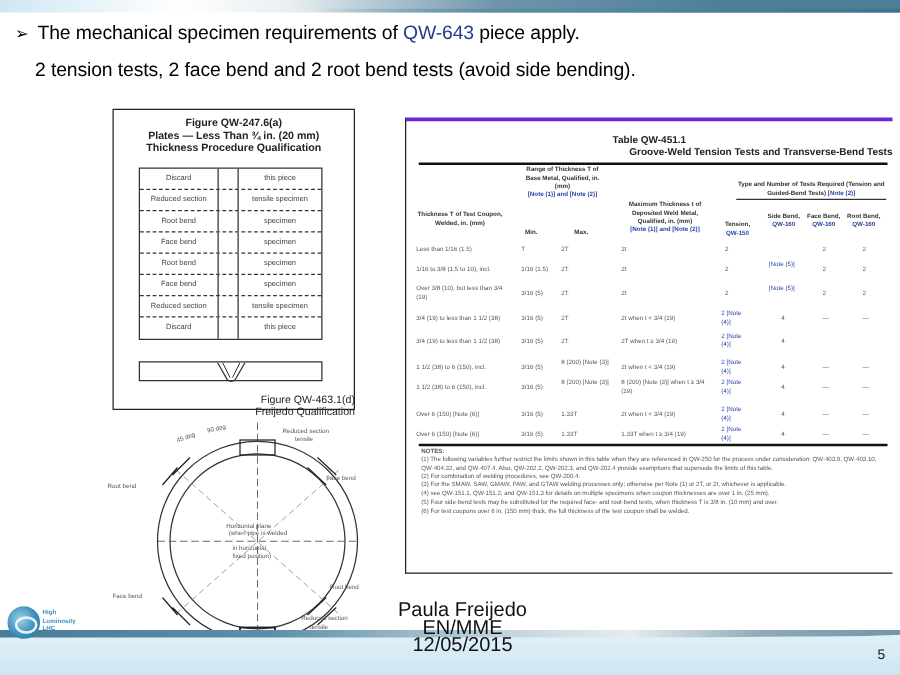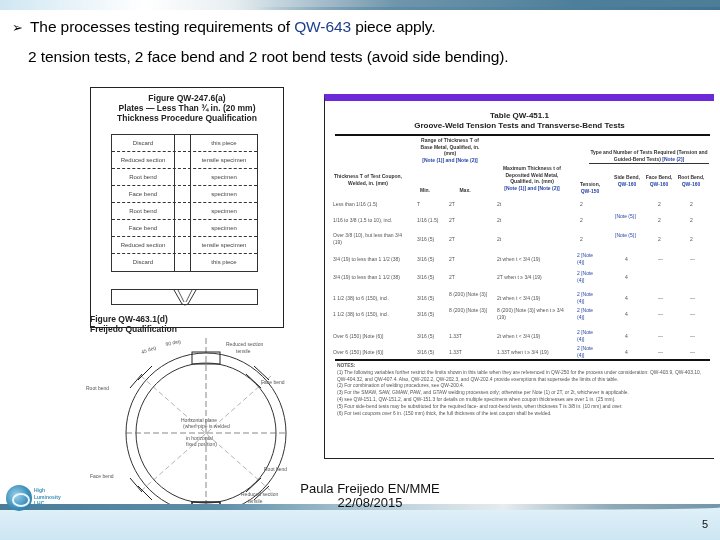--- a/index.html
+++ b/index.html
@@ -19,54 +19,54 @@
   .fig1 { position: absolute; left: 90px; top: 87px; width: 194px; height: 241px; border: 1px solid #222; background: #fff; }
   .fig1-title { text-align: center; font-size: 8.5px; font-weight: bold; line-height: 10px; margin-top: 5px; color: #222; }
   .fig1-table { position: absolute; left: 20px; top: 46px; width: 147px; border: 1px solid #333; }
   .fig1-row { display: flex; height: 17px; border-bottom: 1px dashed #333; font-size: 6px; color: #444; }
   .fig1-row:last-child { border-bottom: none; }
   .fig1-row .c1 { width: 63px; border-right: 1px solid #333; text-align: center; line-height: 17px; }
   .fig1-row .c2 { width: 16px; border-right: 1px solid #333; }
   .fig1-row .c3 { flex: 1; text-align: center; line-height: 17px; }
   .fig1-plate { position: absolute; left: 20px; top: 201px; width: 147px; height: 16px; border: 1px solid #333; }
 
-  .fig2-title { position: absolute; left: 90px; top: 314px; width: 194px; text-align: left; font-size: 8.5px; font-weight: bold; line-height: 10px; color: #222; }
+  .fig2-title { position: absolute; left: 90px; top: 314px; width: 194px; text-align: right; font-size: 8.5px; font-weight: normal; line-height: 10px; color: #222; }
   .ring { position: absolute; left: 86px; top: 336px; }
 
   
-  .tbl-box { position: absolute; left: 324px; top: 94px; width: 390px; height: 365px; border-left: 1px solid #222; border-top: 7px solid #6d28d9; border-bottom: 1px solid #222; background: #fff; }
+  .tbl-box { position: absolute; left: 324px; top: 94px; width: 390px; height: 365px; border-left: 1px solid #222; border-top: 3px solid #6d28d9; border-bottom: 1px solid #222; background: #fff; }
   .tbl-title { text-align: center; font-size: 8px; font-weight: bold; color: #222; line-height: 10px; margin-top: 10px; }
-  .tbl-title .sub { font-size: 8px; }
+  .tbl-title .sub { font-size: 8px; text-align: right; }
   .tbl-rule { position: absolute; left: 10px; right: 4px; height: 2px; background: #111; }
   .th { position: absolute; font-size: 5px; font-weight: bold; color: #333; line-height: 6.5px; text-align: center; }
   .td { position: absolute; font-size: 5px; color: #555; line-height: 6.5px; white-space: nowrap; }
   .blue { color: #2a45a8; }
   .notes { position: absolute; left: 12px; top: 262px; width: 372px; font-size: 4.9px; color: #555; line-height: 6.8px; }
   .notes .nt { font-weight: bold; }
 
   .bottom-band { position: absolute; left: 0; top: 508px; width: 720px; height: 32px;
     background: linear-gradient(180deg, #dff0f8 0%, #cde6f3 100%); }
   .bottom-band::before { content: ""; position: absolute; left: 0; top: -4px; width: 100%; height: 6px;
     background: linear-gradient(90deg, #4a7c98 0%, #5c8ea8 30%, #bfd2dc 55%, #e6ecef 70%, #8ea9b7 85%, #7396aa 100%); border-radius: 0 0 40% 0; }
-  .footer-author { position: absolute; left: 300px; top: 482px; width: 140px; text-align: center; font-family: "Liberation Sans Narrow", "Liberation Sans", sans-serif; font-size: 13px; color: #111; line-height: 14px; }
+  .footer-author { position: absolute; left: 300px; top: 482px; width: 140px; text-align: center; font-family: "Liberation Sans Narrow", "Liberation Sans", sans-serif; font-size: 16px; color: #111; line-height: 14px; }
   .page-num { position: absolute; left: 702px; top: 518px; font-size: 11px; color: #111; }
   .logo { position: absolute; left: 6px; top: 485px; width: 62px; height: 28px; }
   .logo .disc { position: absolute; left: 0; top: 0; width: 26px; height: 26px; border-radius: 50%;
     background: radial-gradient(circle at 40% 40%, #9fd2ea 0%, #3b8fbb 55%, #1d6b98 100%); }
   .logo .disc::after { content: ""; position: absolute; left: 6px; top: 8px; width: 14px; height: 10px; border: 2px solid #e8f6fc; border-radius: 50%; }
   .logo .txt { position: absolute; left: 28px; top: 2px; font-size: 5px; line-height: 6.5px; color: #3b8fbb; font-weight: bold; }
 </style>
 </head>
 <body>
 
 <div class="top-band"></div>
 
 <div class="bullets">
   <div class="line">
-    <span class="arrow">➢</span><span>The processes testing requirements of </span><span class="link">QW-643</span><span> piece apply.</span>
+    <span class="arrow">➢</span><span>The mechanical specimen requirements of </span><span class="link">QW-643</span><span> piece apply.</span>
   </div>
   <div class="line indent">2 tension tests, 2 face bend and 2 root bend tests (avoid side bending).</div>
 </div>
 
 <div class="fig1">
   <div class="fig1-title">
     <div>Figure QW-247.6(a)</div>
     <div>Plates — Less Than ¾ in. (20 mm)</div>
     <div>Thickness Procedure Qualification</div>
   </div>
@@ -278,15 +278,15 @@
   <div class="disc"></div>
   <div class="txt">
     <div>High</div>
     <div>Luminosity</div>
     <div>LHC</div>
   </div>
 </div>
 
 <div class="footer-author">
   <div>Paula Freijedo EN/MME</div>
-  <div>22/08/2015</div>
+  <div>12/05/2015</div>
 </div>
 <div class="page-num">5</div>
 
 </body></html>

